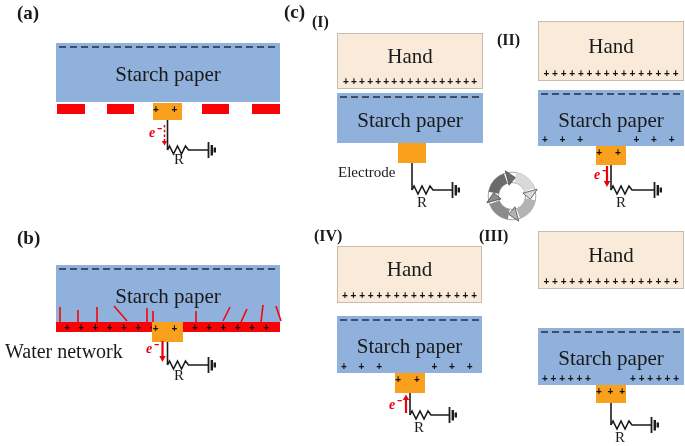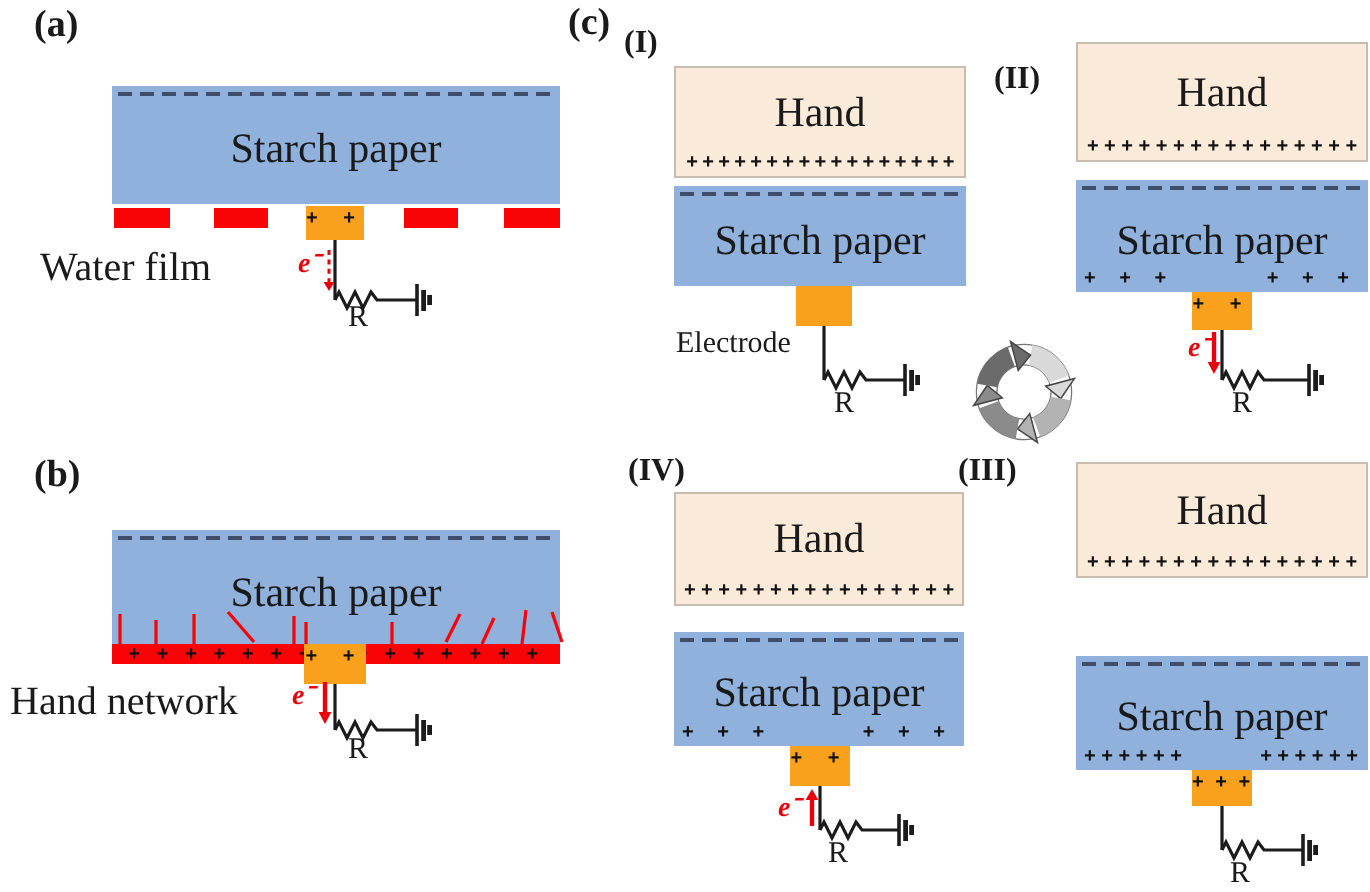--- a/index.html
+++ b/index.html
@@ -56,40 +56,39 @@
 
   <div class="abs" style="left:56.5px;top:103.5px;width:28.5px;height:10px;background:var(--water_red)"></div>
   <div class="abs" style="left:106.5px;top:103.5px;width:27px;height:10px;background:var(--water_red)"></div>
   <div class="abs" style="left:201.5px;top:103.5px;width:27px;height:10px;background:var(--water_red)"></div>
   <div class="abs" style="left:251.5px;top:103.5px;width:28.5px;height:10px;background:var(--water_red)"></div>
 
   <div class="electrode" style="left:153px;top:103px;width:29px;height:17px">
     <span class="charges">+ +</span>
   </div>
 
-  <div class="caption" style="left:20px;top:123px">Water film</div>
   <div class="electron" style="left:149px;top:126px">e⁻</div>
   <div class="r-label" style="left:174px;top:152px">R</div>
 
   <div class="abs panel-label" style="left:17px;top:228px">(b)</div>
 
   <div class="paper" style="left:56px;top:265px;width:224px;height:58px">
     <div class="dashline"></div>
     <div class="material-name">Starch paper</div>
   </div>
 
   <div class="abs" style="left:56px;top:322px;width:224px;height:10px;background:var(--water_red)">
     <div class="charges film-charges">+ + + + + + + + + + + + + + +</div>
   </div>
 
   <div class="electrode" style="left:152px;top:322px;width:31px;height:20px">
     <span class="charges">+ +</span>
   </div>
 
-  <div class="caption" style="left:5px;top:340px">Hand network</div>
+  <div class="caption" style="left:5px;top:340px">Water network</div>
   <div class="electron" style="left:146px;top:342px">e⁻</div>
   <div class="r-label" style="left:174px;top:368px">R</div>
 
   <div class="abs panel-label" style="left:284px;top:2px">(c)</div>
 
   <div class="abs stage-label" style="left:312px;top:14px">(I)</div>
   <div class="hand" style="left:337px;top:33px;width:146px;height:56px">
     <div class="material-name">Hand</div>
     <div class="charges hand-charges tight">+ + + + + + + + + + + + + + + + +</div>
   </div>

